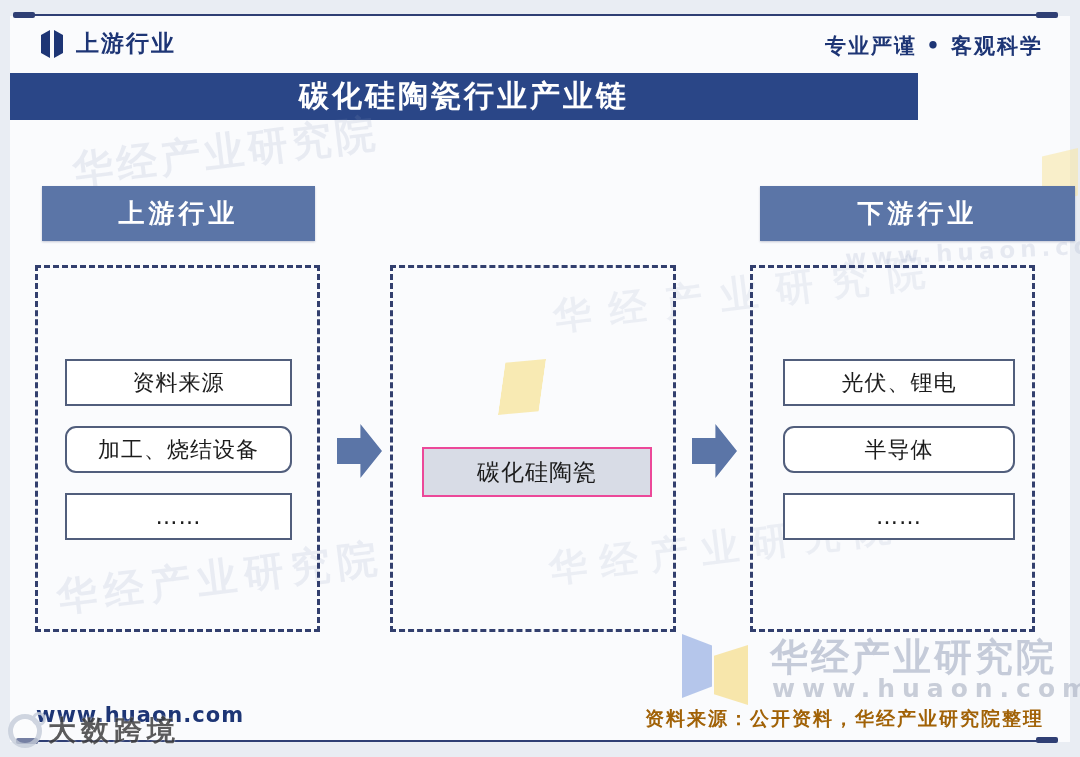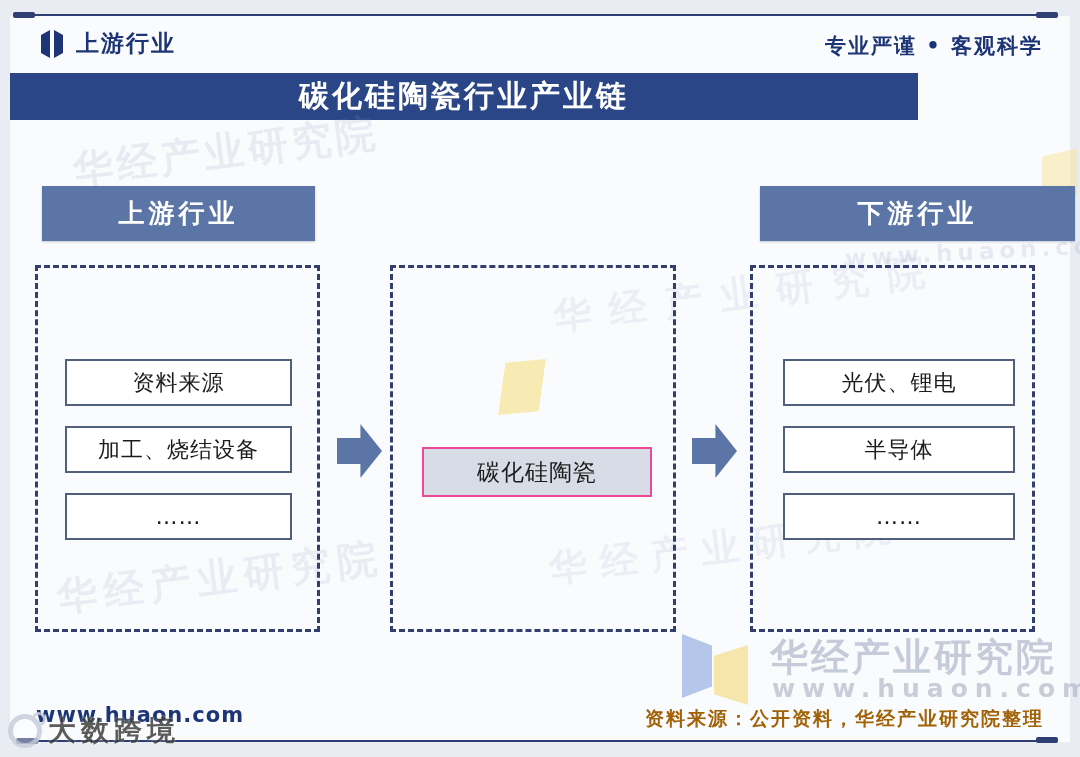--- a/index.html
+++ b/index.html
@@ -46,21 +46,21 @@
     font-size:22px;color:#1c1c1c;letter-spacing:1px;
   }
   .item-mid{
     position:absolute;left:422px;top:424px;width:226px;height:46px;
     background:#d8dce6;border:2px solid #ec4899;
     display:flex;align-items:center;justify-content:center;
     font-size:23px;color:#1c1c1c;letter-spacing:1px;margin-top:23px;
   }
   .up-col .item{left:65px;width:223px;}
   .down-col .item{left:783px;width:228px;}
-  .row1{top:359px;} .row2{top:426px;} .row3{top:493px;}
+  .row1{top:359px;} .row2{top:426px;border-radius:11px;} .row3{top:493px;}
   
   .arrow{
     position:absolute;width:45px;height:54px;background:#5b75a7;
     clip-path:polygon(0 26%,52% 26%,52% 0,100% 50%,52% 100%,52% 74%,0 74%);
   }
   .arrow-1{left:337px;top:424px;}
   .arrow-2{left:692px;top:424px;}
   
   .footer-site{position:absolute;left:36px;top:703px;font-size:21px;font-weight:600;color:#1d3575;letter-spacing:1px;}
   .footer-source{position:absolute;right:36px;top:706px;font-size:19px;font-weight:600;color:#a16207;letter-spacing:2px;}

